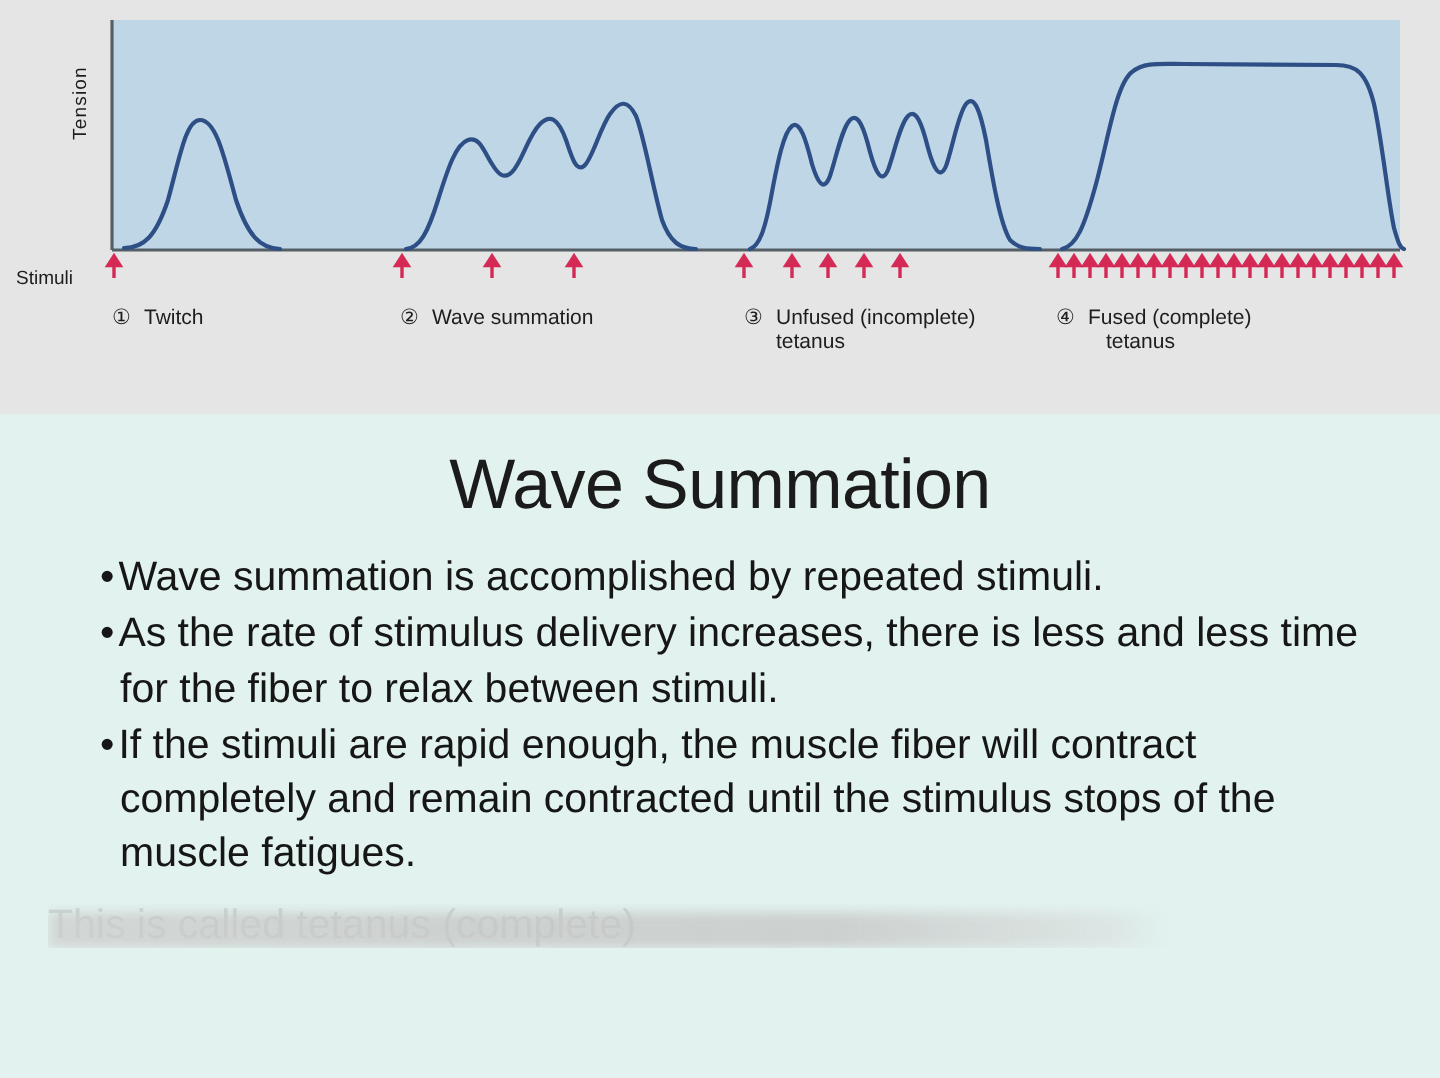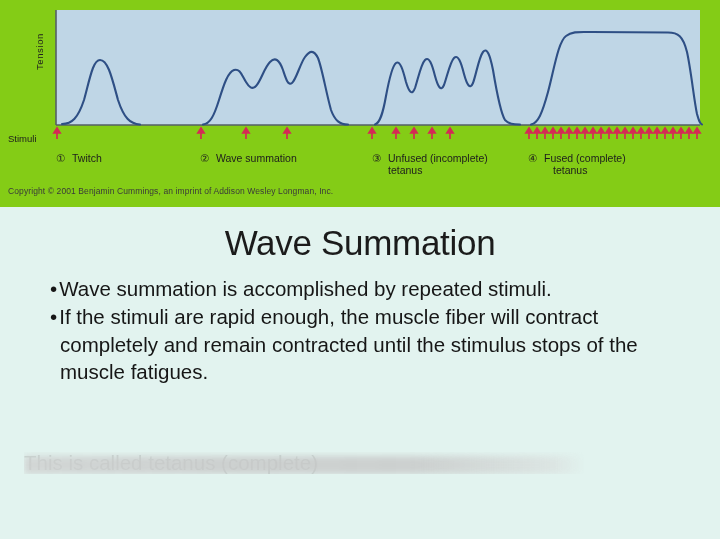--- a/index.html
+++ b/index.html
@@ -14,21 +14,21 @@
     overflow: hidden;
     position: relative;
   }
 
   
   #figure-panel {
     position: absolute;
     left: 0; top: 0;
     width: 720px;
     height: 207px;
-    background: #84cc16;
+    background: #e5e5e5;
   }
 
   #chart-svg {
     position: absolute;
     left: 0; top: 0;
   }
 
   #copyright-line {
     position: absolute;
     left: 8px;
@@ -229,29 +229,29 @@
       <text x="388" y="174" font-size="10.5" font-family="Liberation Sans, sans-serif" fill="#1d1d1d">tetanus</text>
     </g>
 
     <g>
       <text x="528" y="162" font-size="10.5" font-family="Liberation Sans, sans-serif" fill="#1d1d1d">④</text>
       <text x="544" y="162" font-size="10.5" font-family="Liberation Sans, sans-serif" fill="#1d1d1d">Fused (complete)</text>
       <text x="553" y="174" font-size="10.5" font-family="Liberation Sans, sans-serif" fill="#1d1d1d">tetanus</text>
     </g>
   </svg>
 
-  <div id="copyright-line">Copyright © 2001 Benjamin Cummings, an imprint of Addison Wesley Longman, Inc.</div>
 </div>
 
 <div id="slide-panel">
 
   <h1 id="slide-title">Wave Summation</h1>
 
   <div id="bullet-list">
     <p class="bullet">Wave summation is accomplished by repeated stimuli.</p>
+    <p class="bullet">As the rate of stimulus delivery increases, there is less and less time for the fiber to relax between stimuli.</p>
     <p class="bullet">If the stimuli are rapid enough, the muscle fiber will contract completely and remain contracted until the stimulus stops of the muscle fatigues.</p>
   </div>
 </div>
 
 <div id="obscured-bullet">
   <span class="ghost-text">This is called tetanus (complete)</span>
   <span class="smudge"></span>
 </div>
 
 </body></html>

